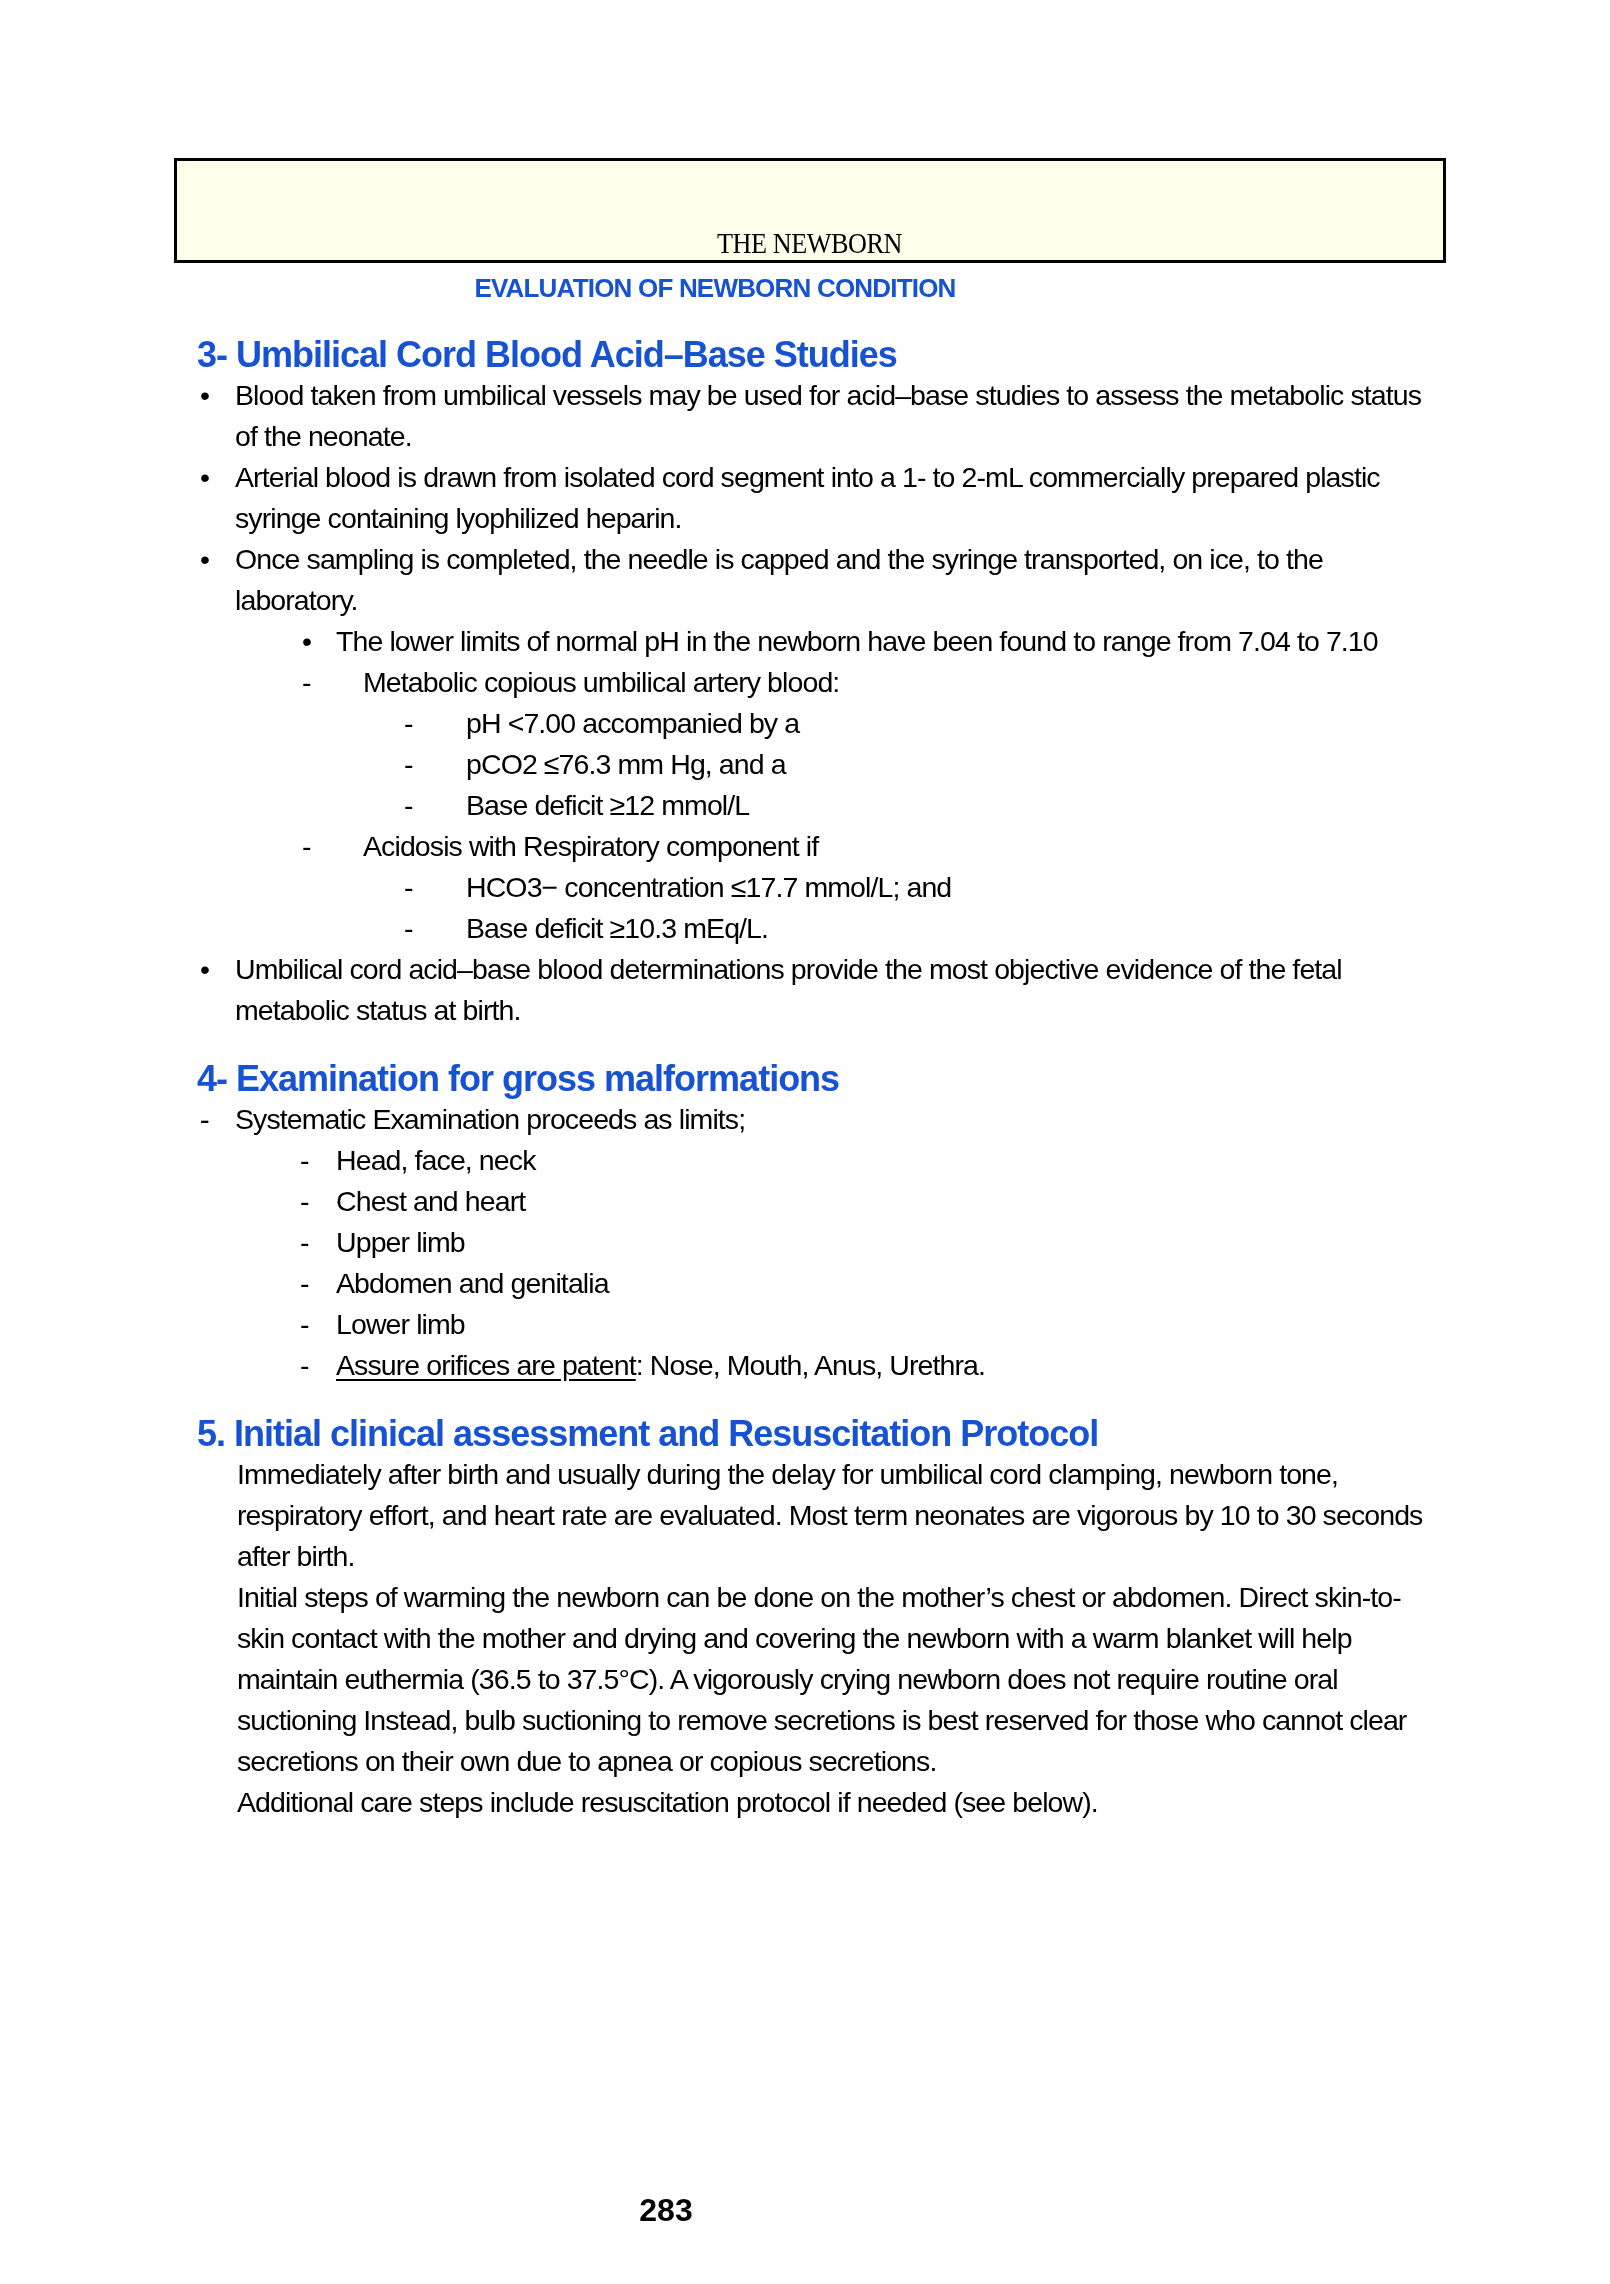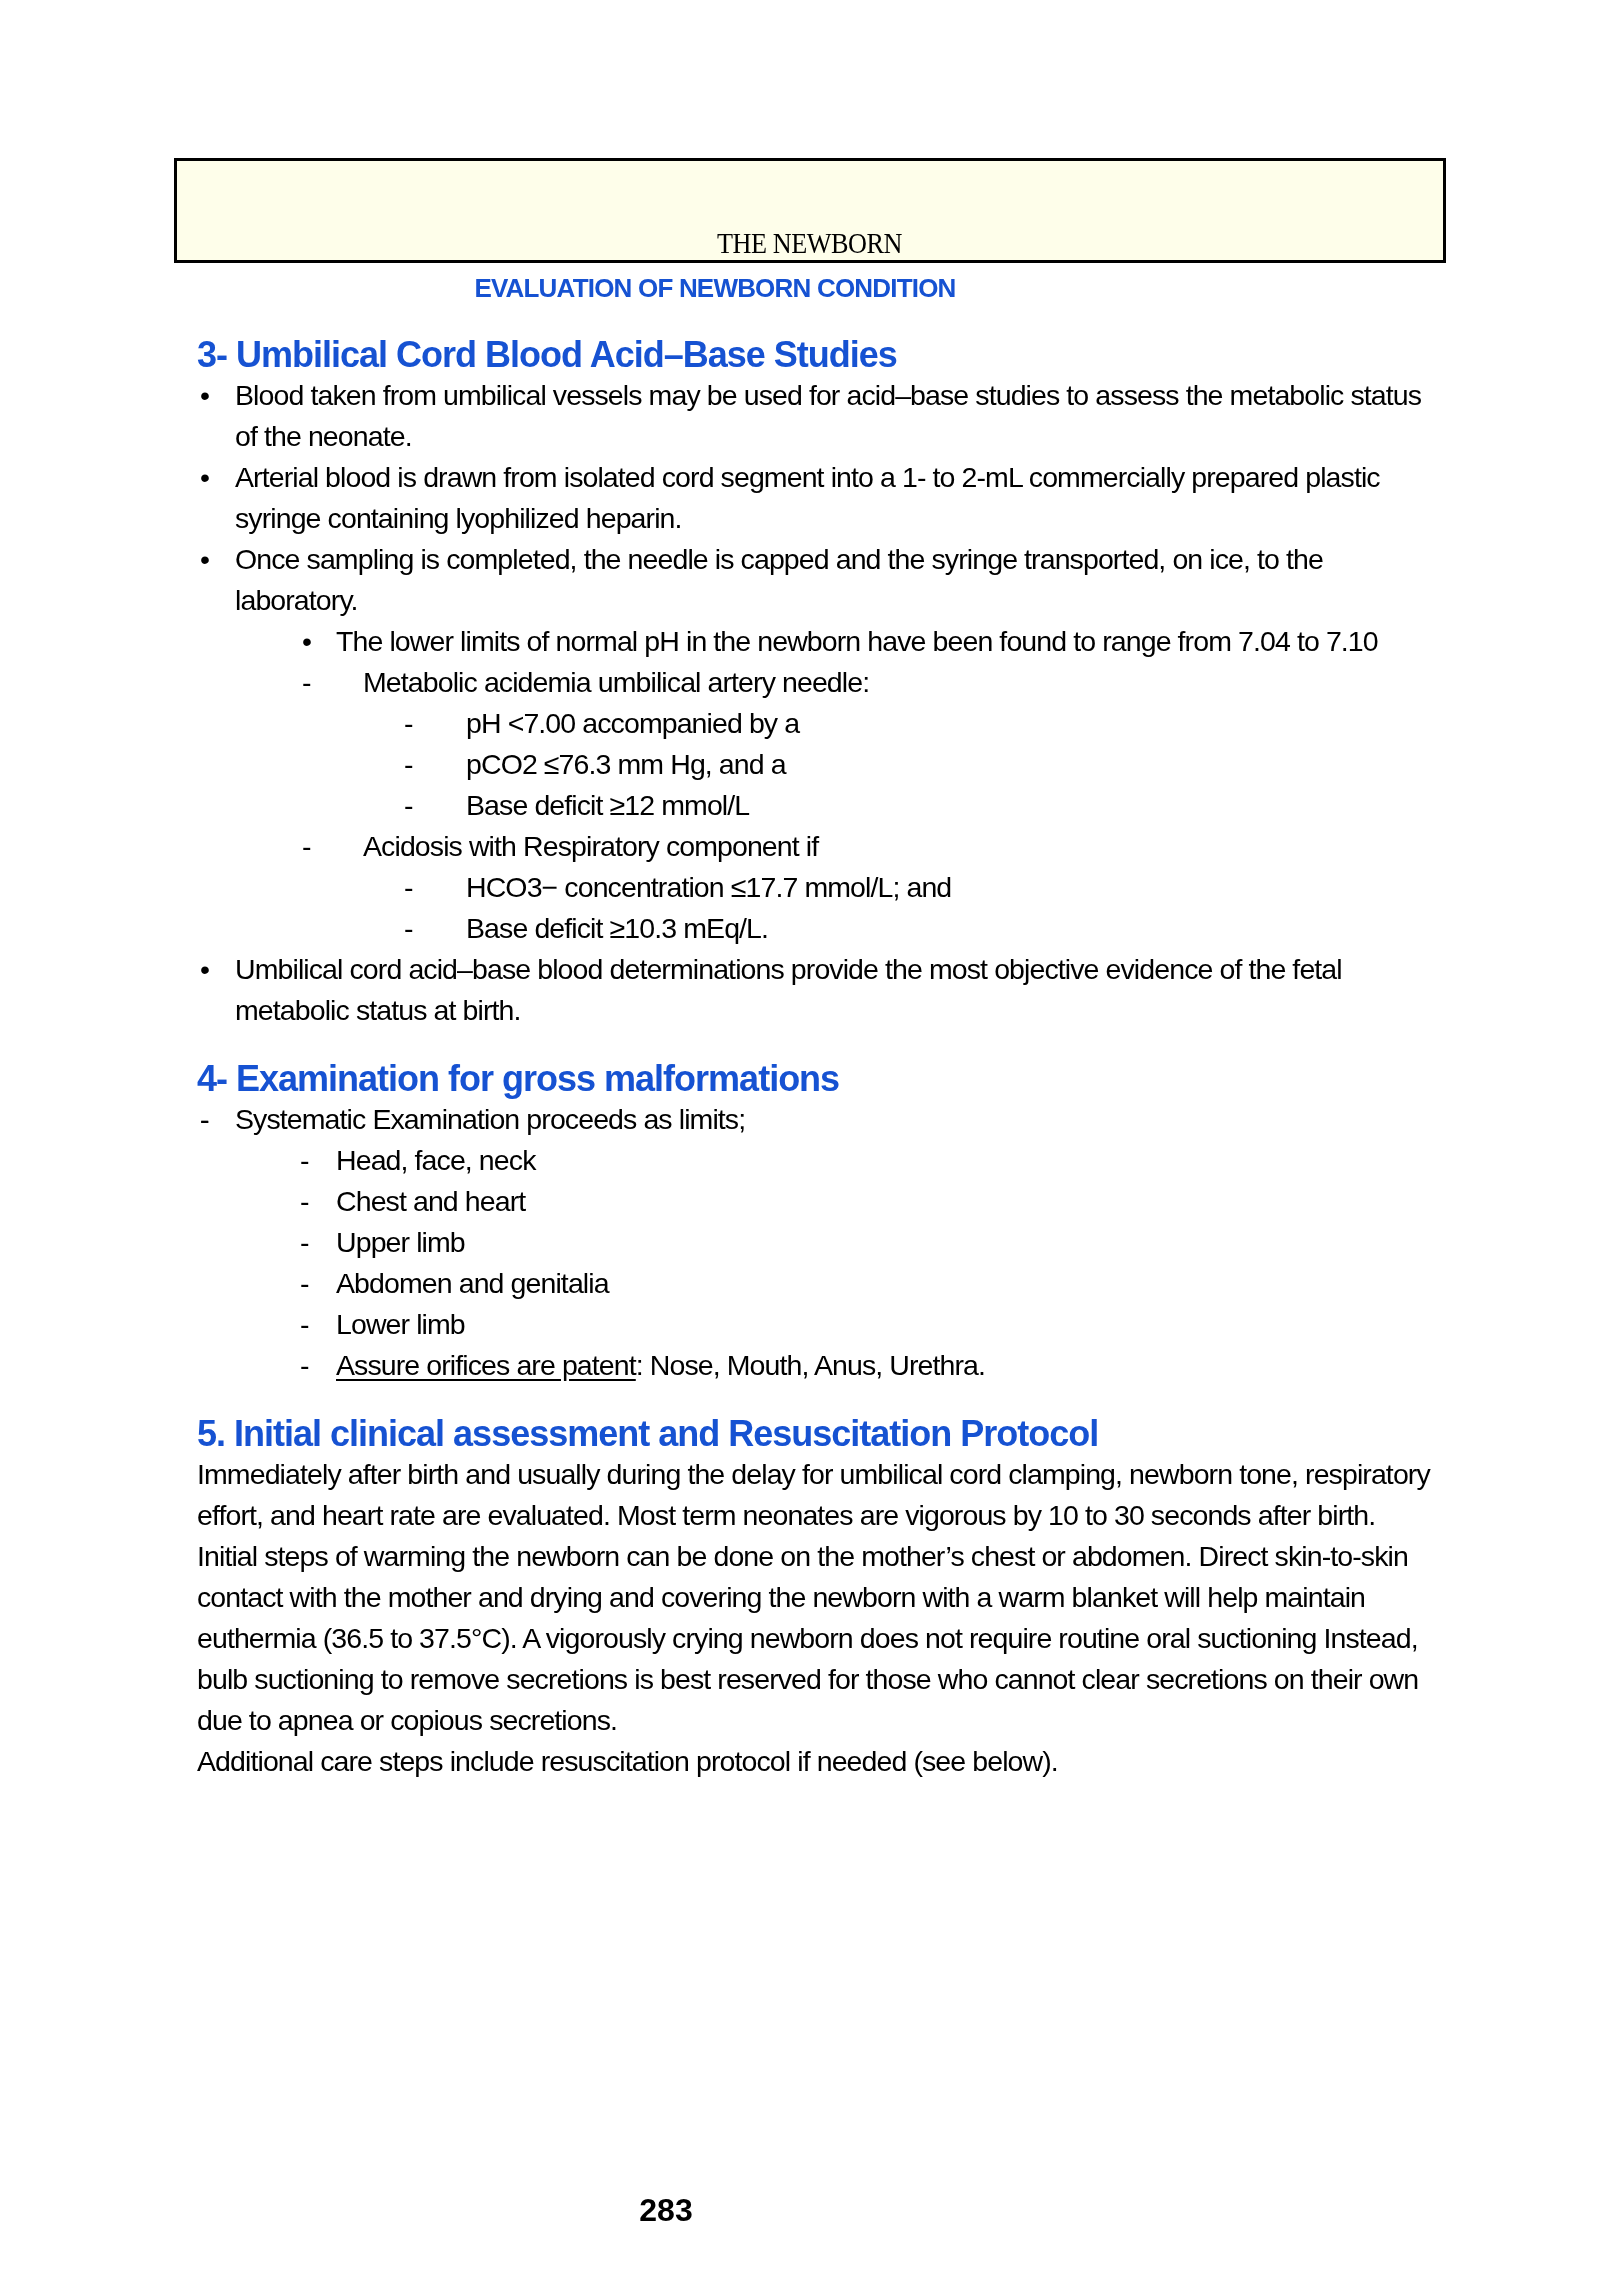--- a/index.html
+++ b/index.html
@@ -61,21 +61,21 @@
     .l2b { padding-left: 139px; }
     .l2b > .marker { left: 105px; }
     .l2d { padding-left: 166px; }
     .l2d > .marker { left: 105px; }
     .l3d { padding-left: 269px; }
     .l3d > .marker { left: 207px; }
     .l2s { padding-left: 139px; }
     .l2s > .marker { left: 103px; }
     .gap-sm { height: 27px; }
     .gap-md { height: 27px; }
-    .para { padding-left: 0; }
+    .para { padding-left: 0; margin-left: 40px; }
     .u { text-decoration: underline; text-underline-offset: 3.8px; }
 
     .page-number {
       position: absolute;
       left: 8px; width: 1316px; top: 2192px;
       text-align: center;
       font-weight: bold;
       font-size: 32px;
     }
   </style>
@@ -107,21 +107,21 @@
       <span>Once sampling is completed, the needle is capped and the syringe transported, on ice, to the laboratory.</span>
     </div>
 
     <div class="row l2b">
       <span class="marker">•</span>
       <span>The lower limits of normal pH in the newborn have been found to range from 7.04 to 7.10</span>
     </div>
 
     <div class="row l2d">
       <span class="marker">-</span>
-      <span>Metabolic acidemia umbilical artery needle:</span>
+      <span>Metabolic copious umbilical artery blood:</span>
     </div>
     <div class="row l3d">
       <span class="marker">-</span>
       <span>pH &lt;7.00 accompanied by a</span>
     </div>
     <div class="row l3d">
       <span class="marker">-</span>
       <span>pCO2 ≤76.3 mm Hg, and a</span>
     </div>
     <div class="row l3d">

